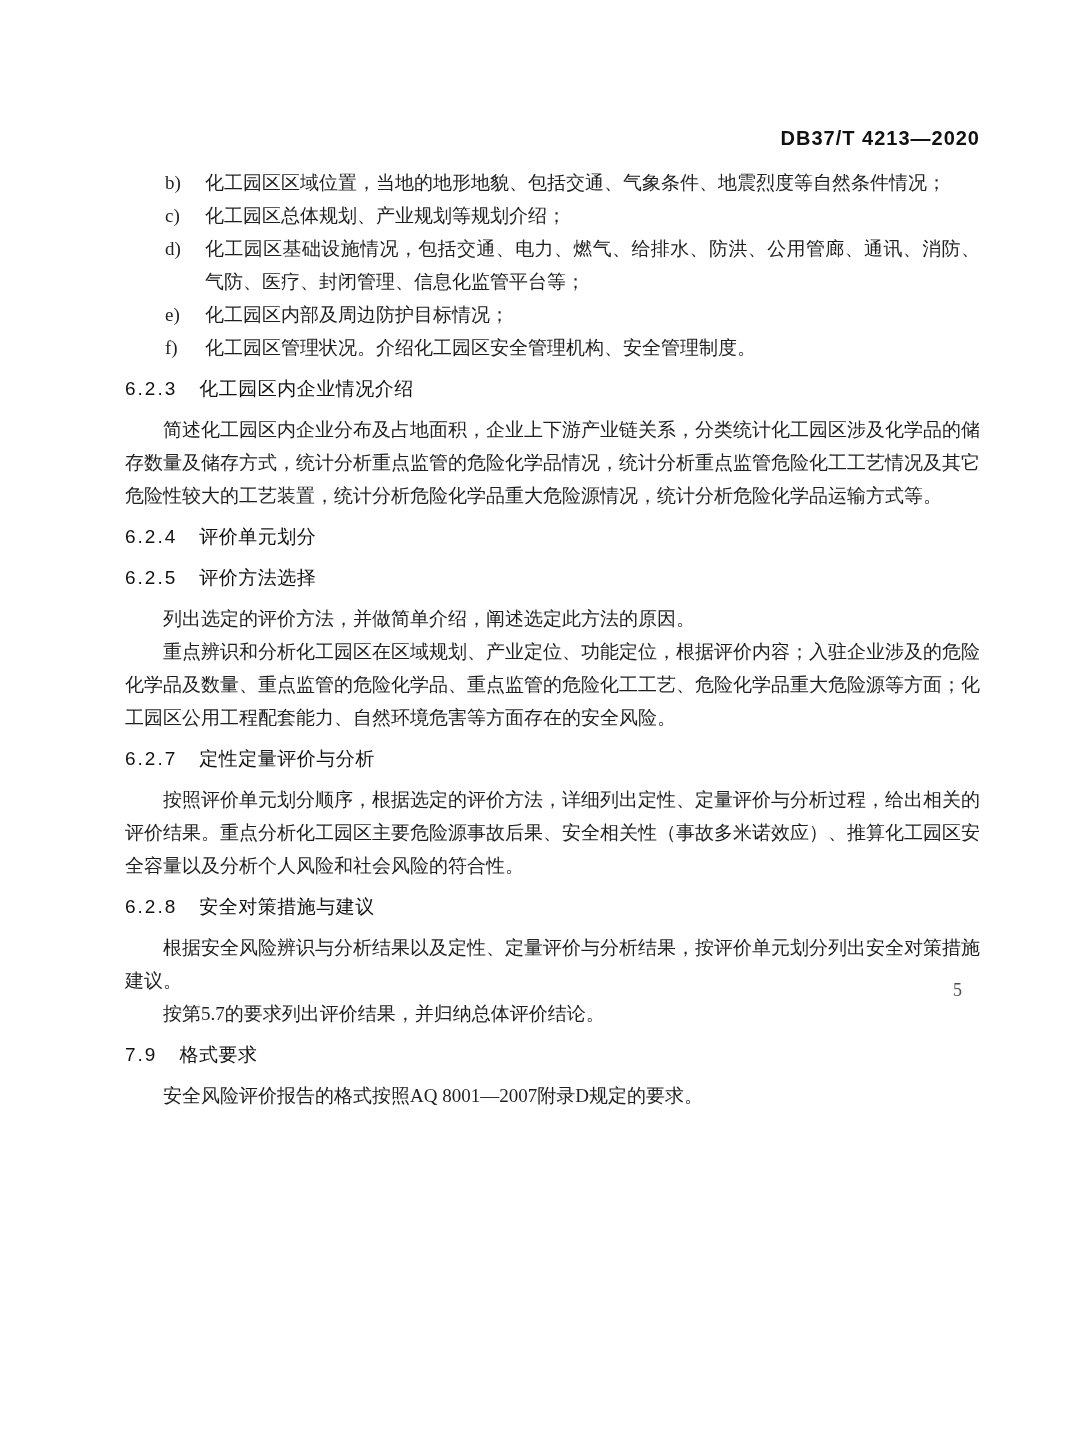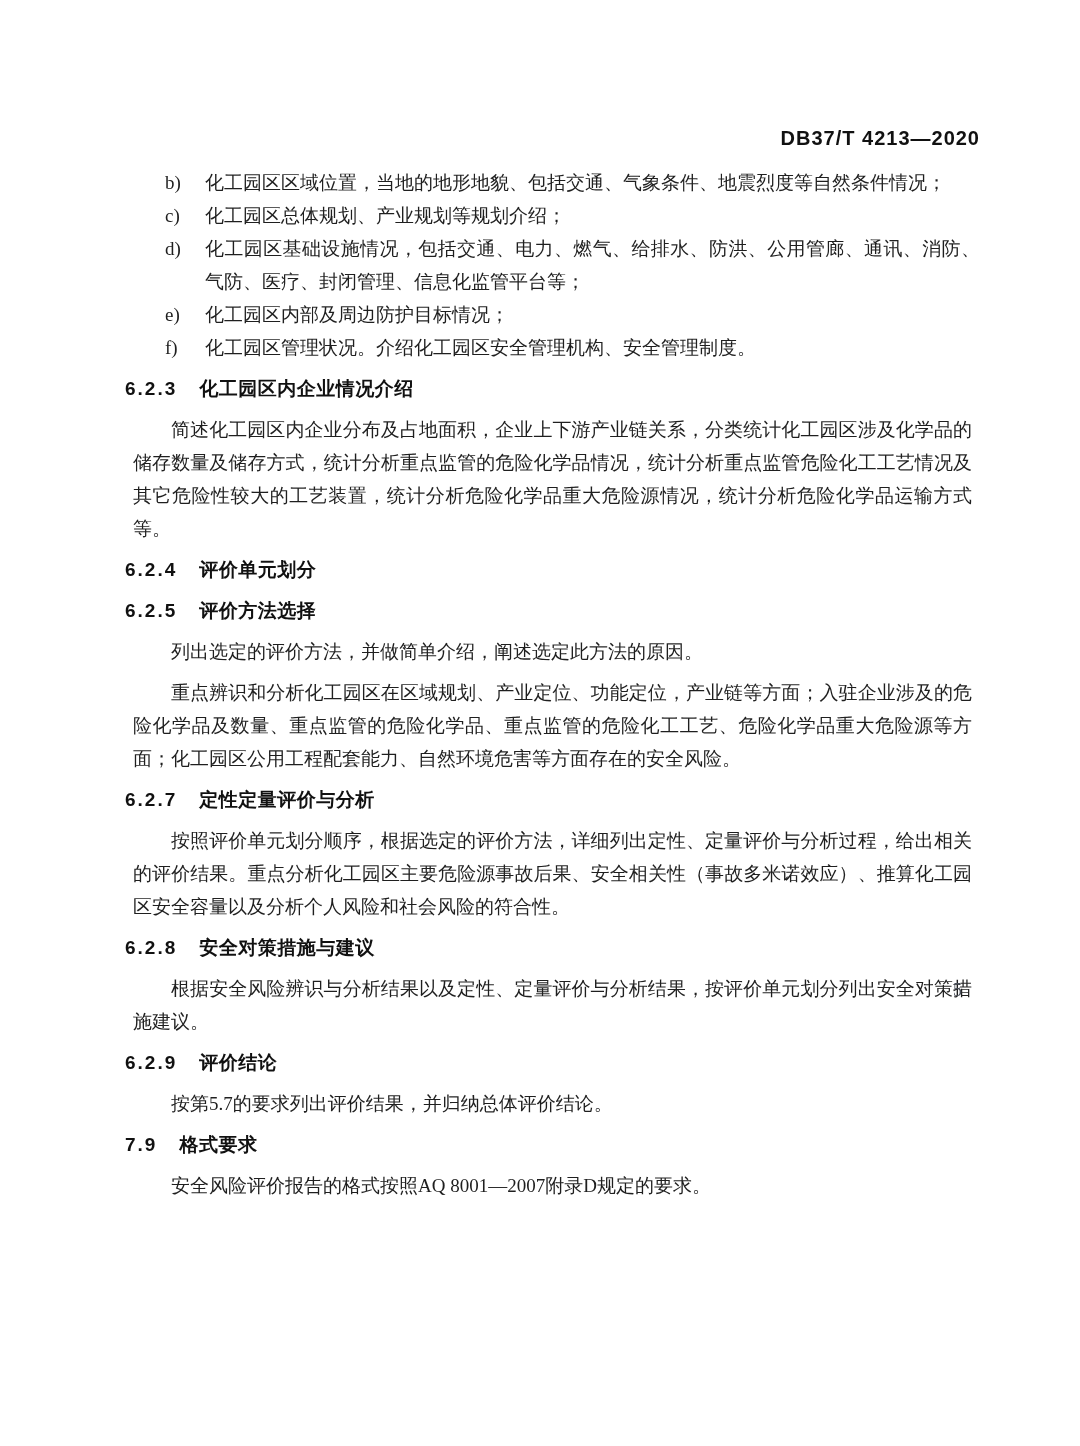--- a/index.html
+++ b/index.html
@@ -43,36 +43,36 @@
   }
   .alpha-marker {
     position: absolute;
     left: 40px;
     top: 0;
   }
   .section-heading {
     display: flex;
     align-items: baseline;
     font-family: "Liberation Sans", "DejaVu Sans", sans-serif;
-    font-weight: bold;
+    font-weight: normal;
     font-size: 19px;
     line-height: 33px;
     margin: 8px 0;
     color: #111;
   }
   .section-number {
     letter-spacing: 2px;
     margin-right: 22px;
     white-space: nowrap;
   }
   .section-title {
     letter-spacing: 0.5px;
   }
   .section-paragraph {
-    margin: 8px;
+    margin: 0;
     font-size: 19px;
     line-height: 33px;
     text-indent: 2em;
     text-align: justify;
   }
   .page-number {
     position: absolute;
     right: 118px;
     bottom: 22px;
     font-size: 18px;
@@ -126,44 +126,40 @@
 
   <div class="section">
     <div class="section-heading">
       <span class="section-number">6.2.5</span>
       <span class="section-title">评价方法选择</span>
     </div>
     <p class="section-paragraph">列出选定的评价方法，并做简单介绍，阐述选定此方法的原因。</p>
   </div>
 
   <div class="section">
-    <p class="section-paragraph">重点辨识和分析化工园区在区域规划、产业定位、功能定位，产业链等方面；入驻企业涉及的危险化学品及数量、重点监管的危险化学品、重点监管的危险化工工艺、危险化学品重大危险源等方面；化工园区公用工程配套能力、自然环境危害等方面存在的安全风险。</p>
+    <p class="section-paragraph">重点辨识和分析化工园区在区域规划、产业定位、功能定位，根据评价内容；入驻企业涉及的危险化学品及数量、重点监管的危险化学品、重点监管的危险化工工艺、危险化学品重大危险源等方面；化工园区公用工程配套能力、自然环境危害等方面存在的安全风险。</p>
   </div>
 
   <div class="section">
     <div class="section-heading">
       <span class="section-number">6.2.7</span>
       <span class="section-title">定性定量评价与分析</span>
     </div>
     <p class="section-paragraph">按照评价单元划分顺序，根据选定的评价方法，详细列出定性、定量评价与分析过程，给出相关的评价结果。重点分析化工园区主要危险源事故后果、安全相关性（事故多米诺效应）、推算化工园区安全容量以及分析个人风险和社会风险的符合性。</p>
   </div>
 
   <div class="section">
     <div class="section-heading">
       <span class="section-number">6.2.8</span>
       <span class="section-title">安全对策措施与建议</span>
     </div>
     <p class="section-paragraph">根据安全风险辨识与分析结果以及定性、定量评价与分析结果，按评价单元划分列出安全对策措施建议。</p>
   </div>
 
   <div class="section">
-    <div class="section-heading">
-      <span class="section-number">6.2.9</span>
-      <span class="section-title">评价结论</span>
-    </div>
     <p class="section-paragraph">按第5.7的要求列出评价结果，并归纳总体评价结论。</p>
   </div>
 
   <div class="section">
   </div>
 
   <div class="section">
     <div class="section-heading">
       <span class="section-number">7.9</span>
       <span class="section-title">格式要求</span>

